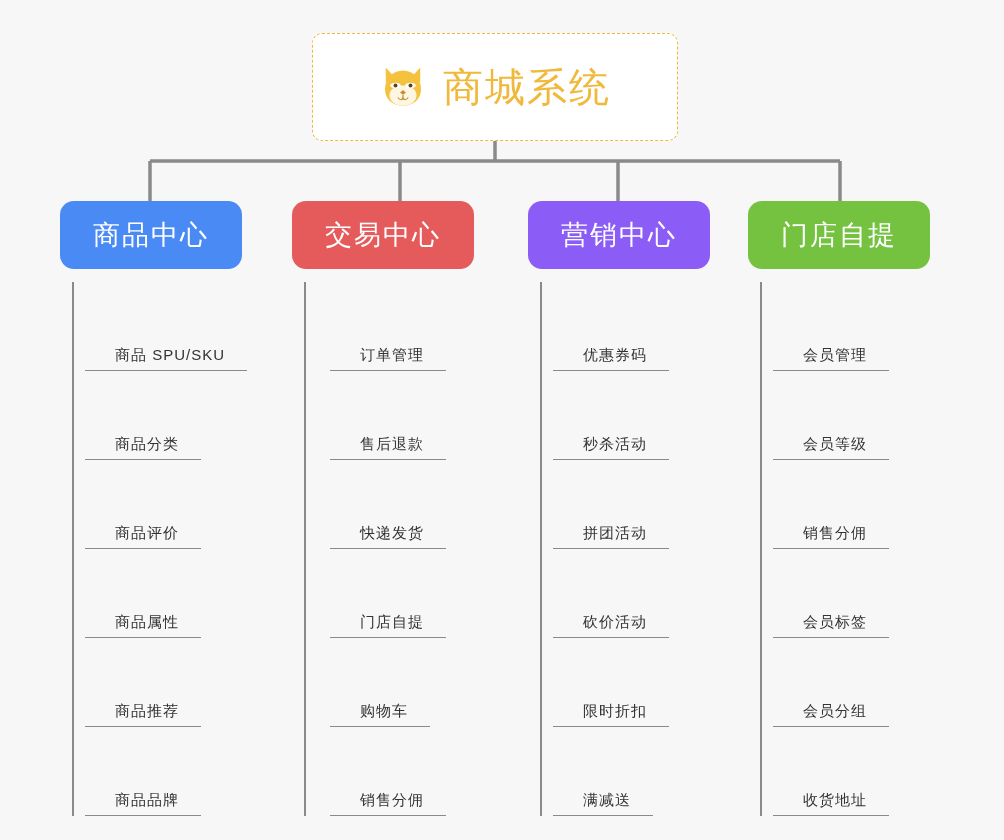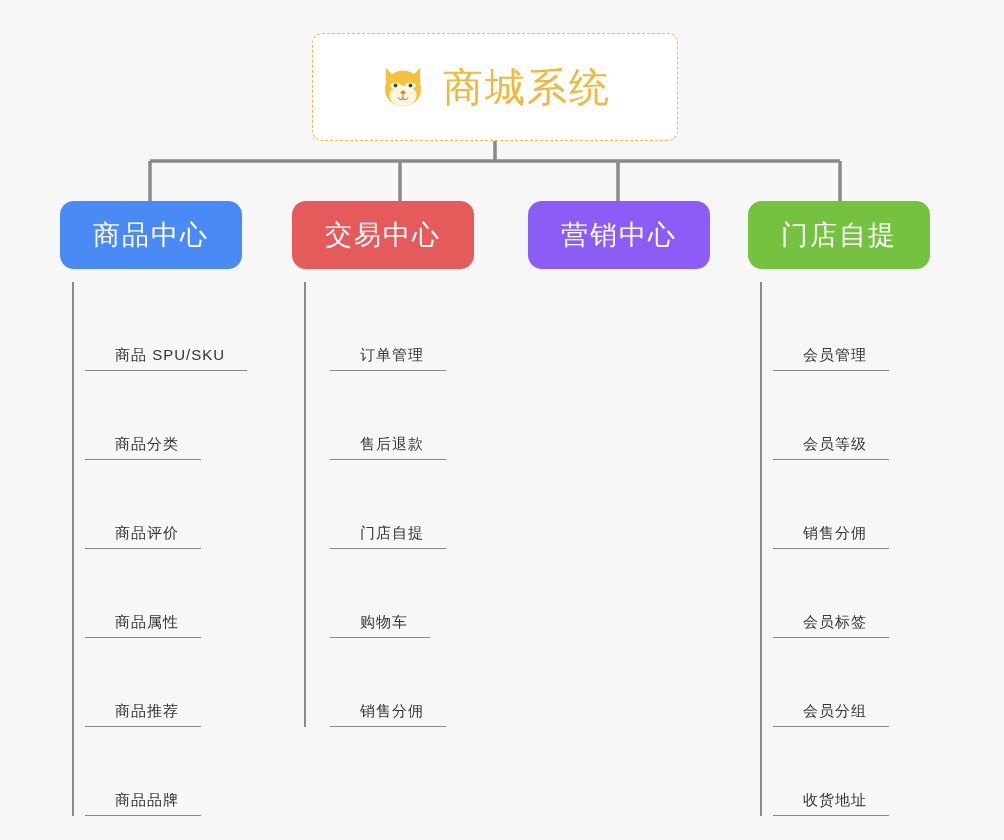--- a/index.html
+++ b/index.html
@@ -173,35 +173,58 @@
         <span>交易中心</span>
       </div>
       <div class="col-body" style="margin-left:12px;padding-left:24px;">
         <div class="leaf">
             <span class="leaf-inner">订单管理</span>
           </div>
         <div class="leaf">
             <span class="leaf-inner">售后退款</span>
           </div>
         <div class="leaf">
+            <span class="leaf-inner">快递发货</span>
+          </div>
+        <div class="leaf">
             <span class="leaf-inner">门店自提</span>
           </div>
         <div class="leaf">
             <span class="leaf-inner">购物车</span>
           </div>
         <div class="leaf">
             <span class="leaf-inner">销售分佣</span>
           </div>
       </div>
     </div>
 
     <div class="column" style="left:528px; width:182px;">
       <div class="col-header" style="background:#8b5cf6; width:182px;">
         <span>营销中心</span>
       </div>
+      <div class="col-body" style="margin-left:12px;">
+        <div class="leaf">
+            <span class="leaf-inner">优惠券码</span>
+          </div>
+        <div class="leaf">
+            <span class="leaf-inner">秒杀活动</span>
+          </div>
+        <div class="leaf">
+            <span class="leaf-inner">拼团活动</span>
+          </div>
+        <div class="leaf">
+            <span class="leaf-inner">砍价活动</span>
+          </div>
+        <div class="leaf">
+            <span class="leaf-inner">限时折扣</span>
+          </div>
+        <div class="leaf">
+            <span class="leaf-inner">满减送</span>
+          </div>
+      </div>
     </div>
 
     <div class="column" style="left:748px; width:182px;">
       <div class="col-header" style="background:#74c240; width:182px;">
         <span>门店自提</span>
       </div>
       <div class="col-body" style="margin-left:12px;">
         <div class="leaf">
             <span class="leaf-inner">会员管理</span>
           </div>

